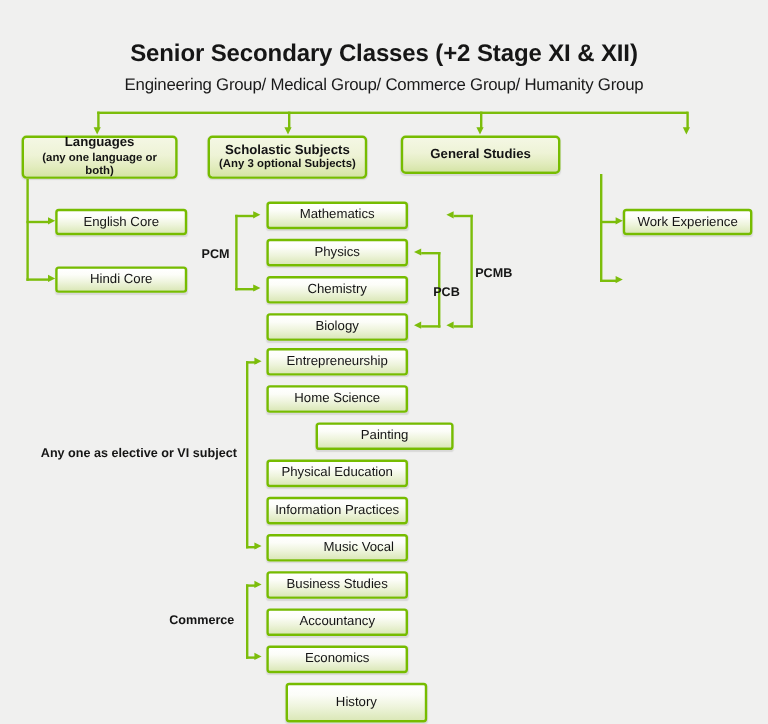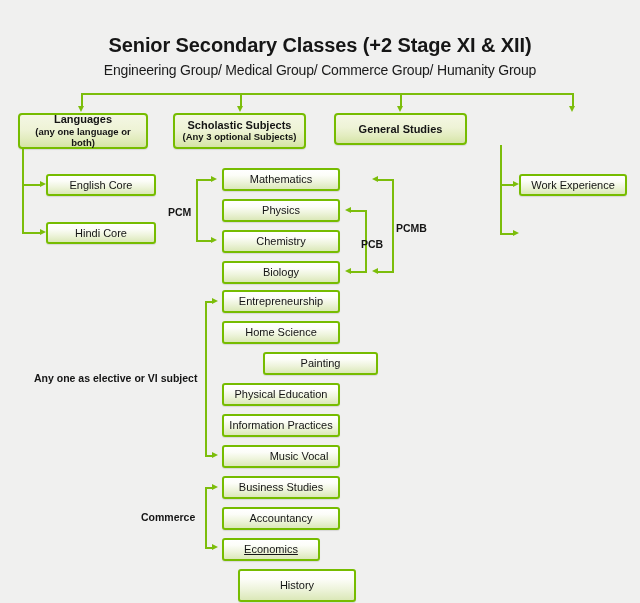--- a/index.html
+++ b/index.html
@@ -179,21 +179,21 @@
   <div class="ln hl" style="left:205px;top:455px;width:9px;"></div>
   <div class="arr arr-right" style="left:212px;top:452px;"></div>
   <div class="glabel" style="left:34px;top:372px;">Any one as elective or VI subject</div>
 
   <div class="box" style="left:222px;top:476px;width:118px;height:23px;">
     <span>Business Studies</span>
   </div>
   <div class="box" style="left:222px;top:507px;width:118px;height:23px;">
     <span>Accountancy</span>
   </div>
-  <div class="box" style="left:222px;top:538px;width:98px;height:23px;text-decoration:underline;">
+  <div class="box" style="left:222px;top:538px;width:118px;height:23px;">
     <span>Economics</span>
   </div>
   <div class="box" style="left:238px;top:569px;width:118px;height:33px;">
     <span>History</span>
   </div>
 
   <div class="ln vl" style="left:205px;top:487px;height:62px;"></div>
   <div class="ln hl" style="left:205px;top:487px;width:9px;"></div>
   <div class="arr arr-right" style="left:212px;top:484px;"></div>
   <div class="ln hl" style="left:205px;top:547px;width:9px;"></div>

